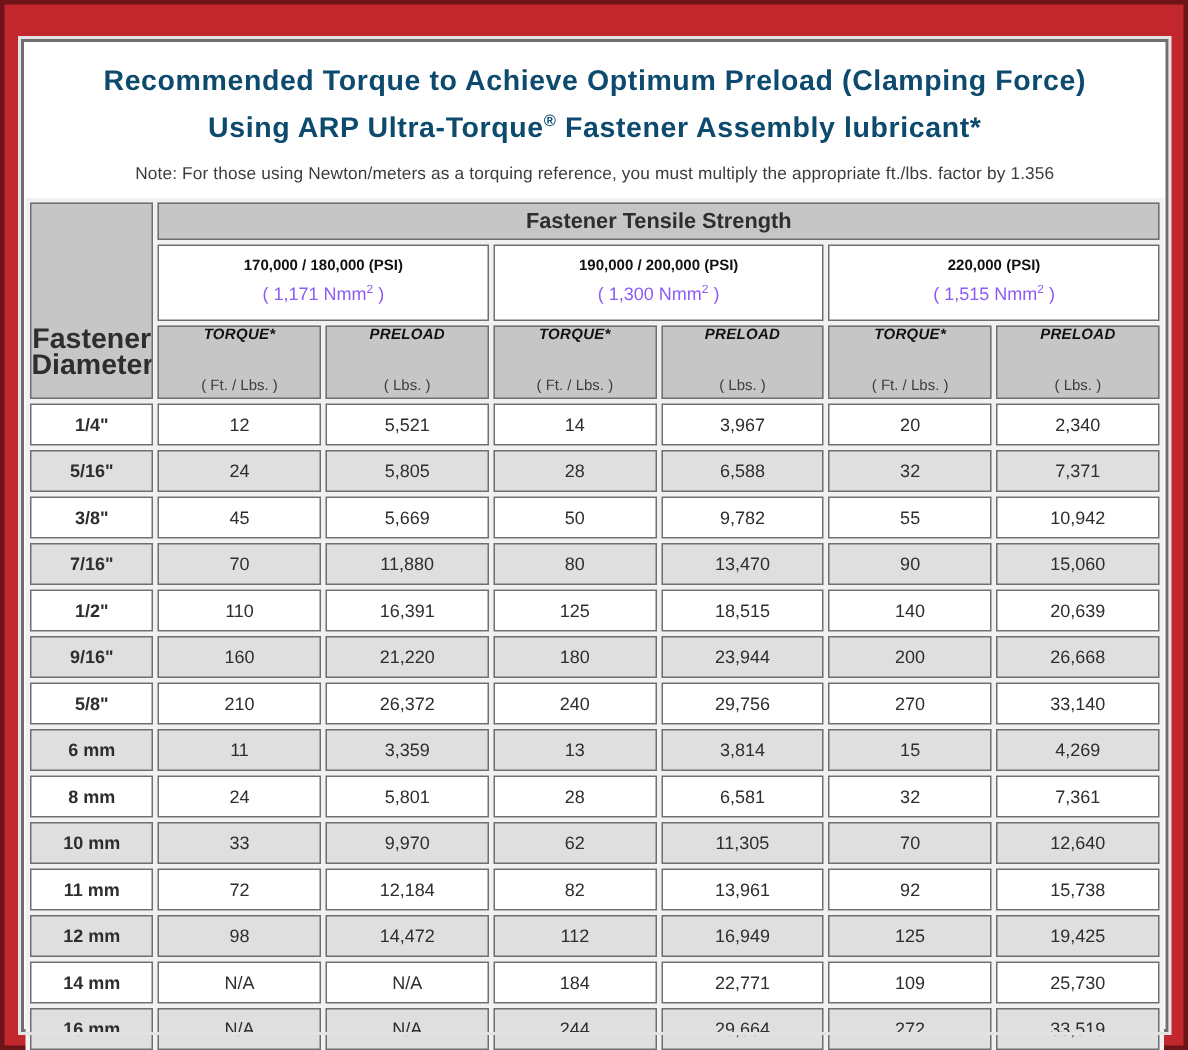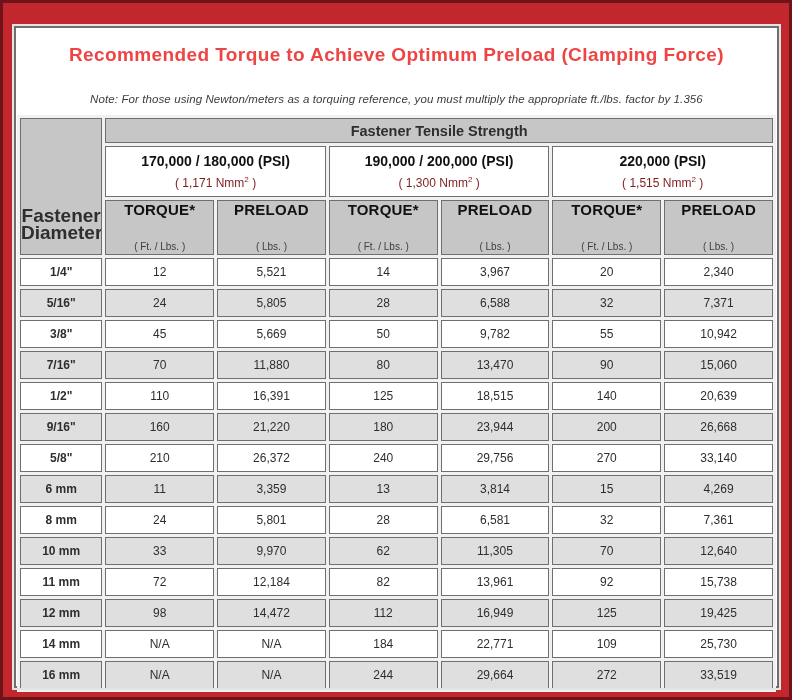--- a/index.html
+++ b/index.html
@@ -17,27 +17,27 @@
   .content-box {
     position: absolute;
     left: 14px; right: 13px; top: 26px; bottom: 12px;
     background: #ffffff;
     border: 2px solid #6f6f6f;
     outline: 2px solid #e3e3e3;
     box-sizing: border-box;
   }
   .title-wrap { text-align: center; padding-top: 13px; }
   .title-line {
-    font-size: 19px; font-weight: bold; color: #ef4444;
+    font-size: 19px; font-weight: bold; color: #0c4a6e;
     letter-spacing: 0.4px; line-height: 27px; margin: 0;
   }
   .title-line sup { font-size: 11px; }
   .note {
     text-align: center; font-size: 11.5px; color: #3c3c3c;
-    margin-top: 25px; letter-spacing: 0.1px; font-style: italic;
+    margin-top: 11px; letter-spacing: 0.1px;
   }
   .table-wrap { margin-top: 10px; padding: 0 1px; }
   table.spec {
     width: 100%;
     table-layout: fixed;
     border-collapse: separate;
     border-spacing: 3px;
     background: #f1f1f1;
   }
   table.spec td, table.spec th {
@@ -53,39 +53,40 @@
   .corner-cell {
     vertical-align: bottom !important;
     font-weight: bold; font-size: 19px; color: #111;
     line-height: 17px; padding-bottom: 13px !important;
   }
   .tensile-cell {
     font-weight: bold; font-size: 14.5px; color: #111;
     height: 23px;
   }
   .psi-cell { height: 49px; }
-  .psi-label { font-weight: bold; font-size: 14px; color: #111; display: block; margin-bottom: 4px; }
-  .psi-sub { font-size: 12px; color: #7f1d1d; }
+  .psi-label { font-weight: bold; font-size: 10px; color: #111; display: block; margin-bottom: 4px; }
+  .psi-sub { font-size: 12px; color: #8b5cf6; }
   .psi-sub sup { font-size: 8px; }
   .colhead-cell { height: 46px; }
-  .colhead-label { font-weight: bold; font-size: 15px; color: #111; display: block; margin-bottom: 18px; letter-spacing: 0.2px; }
+  .colhead-label { font-weight: bold; font-size: 10px; color: #111; display: block; margin-bottom: 18px; letter-spacing: 0.2px; font-style: italic; }
   .colhead-sub { font-size: 10px; color: #3e3e3e; }
   td.dia { font-weight: bold; font-size: 12.5px; color: #111; }
   tr.data-row td { height: 26px; font-size: 12px; }
   tr.stripe td { background: #dfdfdf; }
 </style>
 </head>
 <body>
 
 <div class="red-frame"></div>
 
 <div class="content-box">
 
   <div class="title-wrap">
     <div class="title-line">Recommended Torque to Achieve Optimum Preload (Clamping Force)</div>
+    <div class="title-line"><span>Using ARP Ultra-Torque</span><sup>®</sup><span> Fastener Assembly lubricant*</span></div>
     <div class="note">Note: For those using Newton/meters as a torquing reference, you must multiply the appropriate ft./lbs. factor by 1.356</div>
   </div>
 
   <div class="table-wrap">
     <table class="spec">
       <colgroup>
         <col style="width:11.2%">
         <col style="width:14.8%">
           <col style="width:14.8%">
         <col style="width:14.8%">

